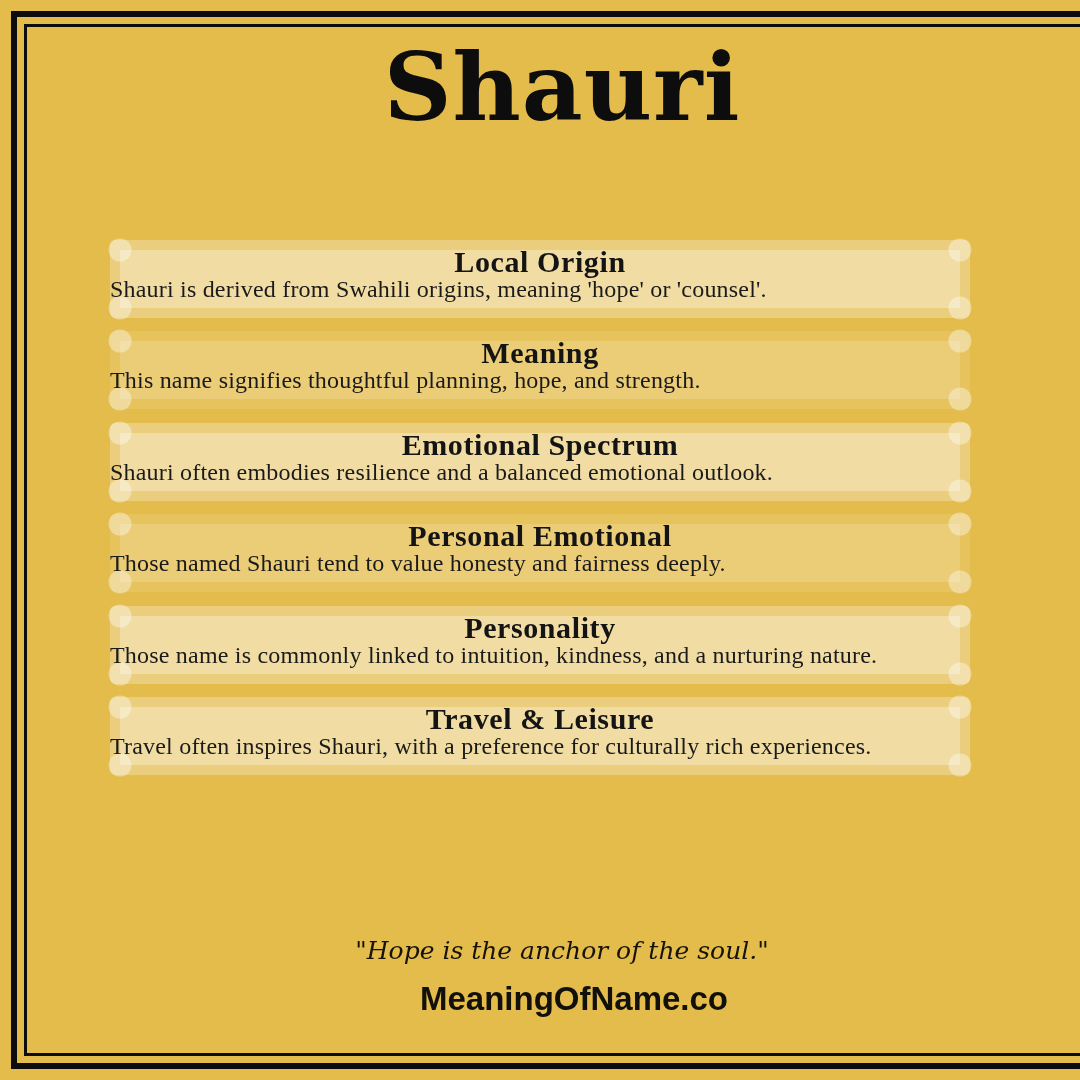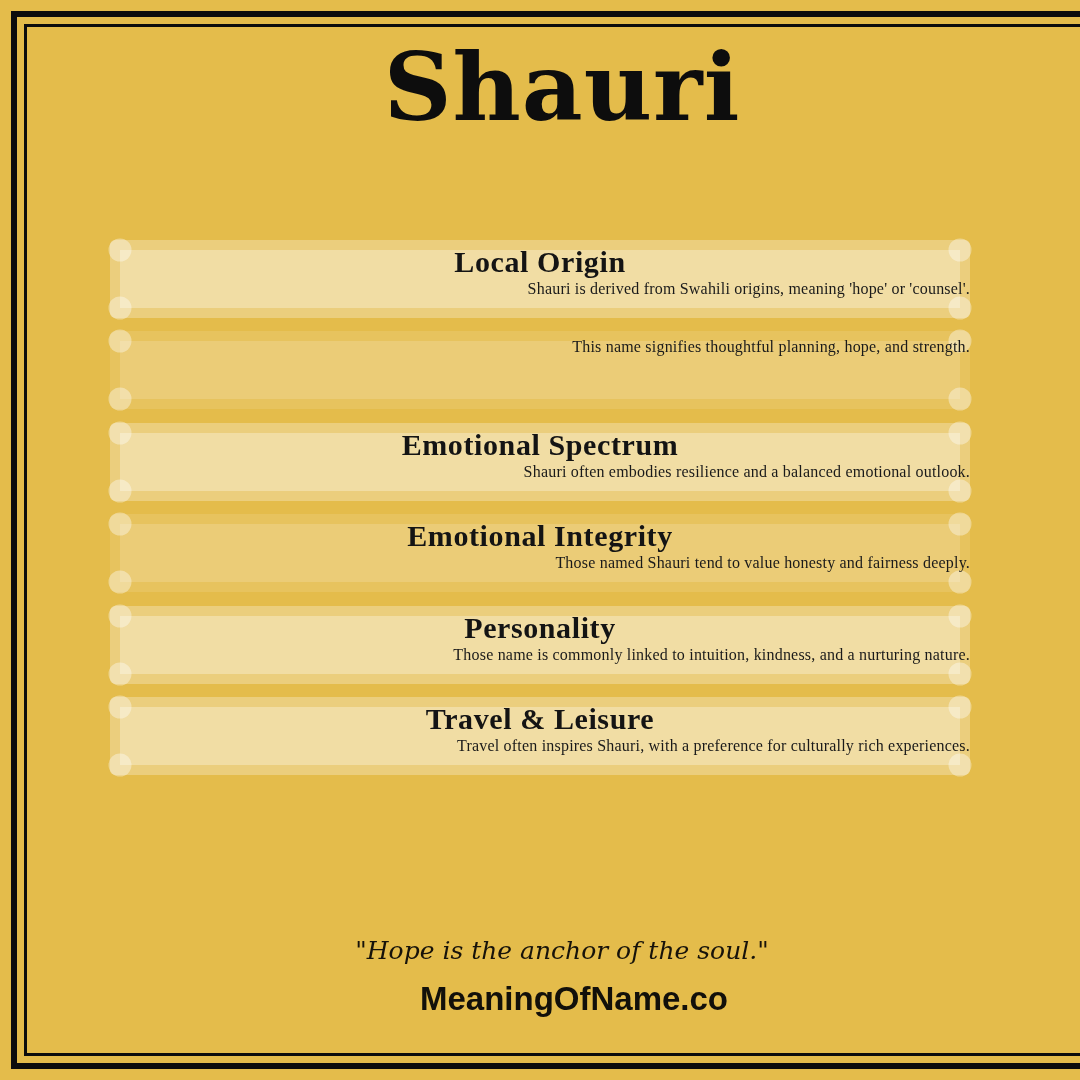--- a/index.html
+++ b/index.html
@@ -94,23 +94,23 @@
     font-weight: bold;
     font-size: 30px;
     line-height: 33px;
     color: #141414;
     letter-spacing: 0.6px;
   }
   .card p {
     position: relative;
     z-index: 2;
     margin: 0;
-    text-align: right;
+    text-align: left;
     font-family: "Liberation Serif", serif;
-    font-size: 16px;
+    font-size: 24px;
     line-height: 22px;
     color: #1A1A1A;
     letter-spacing: 0.2px;
   }
   .quote {
     position: absolute;
     top: 936px;
     left: 0;
     width: 100%;
     margin: 0;
@@ -152,38 +152,39 @@
       <span class="rivet br"></span>
       <h2>Local Origin</h2>
       <p>Shauri is derived from Swahili origins, meaning 'hope' or 'counsel'.</p>
     </section>
 
     <section class="card dark">
       <span class="rivet tl"></span>
       <span class="rivet tr"></span>
       <span class="rivet bl"></span>
       <span class="rivet br"></span>
+      <h2>Meaning</h2>
       <p>This name signifies thoughtful planning, hope, and strength.</p>
     </section>
 
     <section class="card light">
       <span class="rivet tl"></span>
       <span class="rivet tr"></span>
       <span class="rivet bl"></span>
       <span class="rivet br"></span>
       <h2>Emotional Spectrum</h2>
       <p>Shauri often embodies resilience and a balanced emotional outlook.</p>
     </section>
 
     <section class="card dark">
       <span class="rivet tl"></span>
       <span class="rivet tr"></span>
       <span class="rivet bl"></span>
       <span class="rivet br"></span>
-      <h2>Emotional Integrity</h2>
+      <h2>Personal Emotional</h2>
       <p>Those named Shauri tend to value honesty and fairness deeply.</p>
     </section>
 
     <section class="card light">
       <span class="rivet tl"></span>
       <span class="rivet tr"></span>
       <span class="rivet bl"></span>
       <span class="rivet br"></span>
       <h2>Personality</h2>
       <p>Those name is commonly linked to intuition, kindness, and a nurturing nature.</p>

